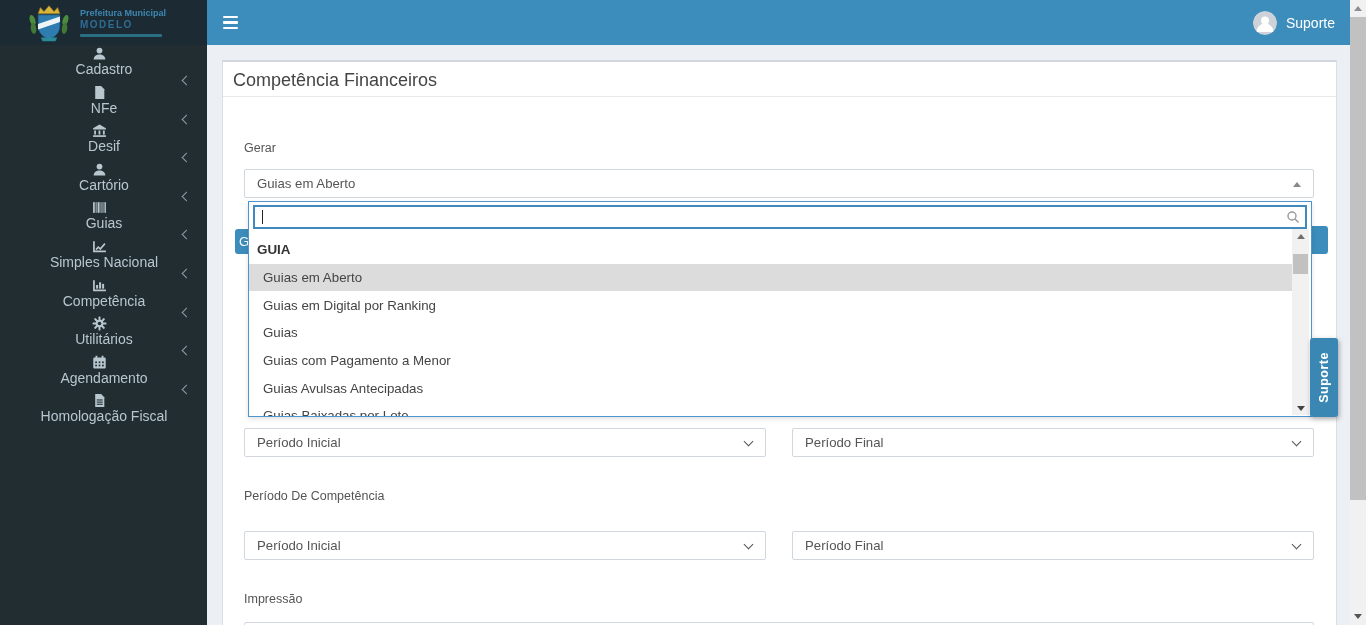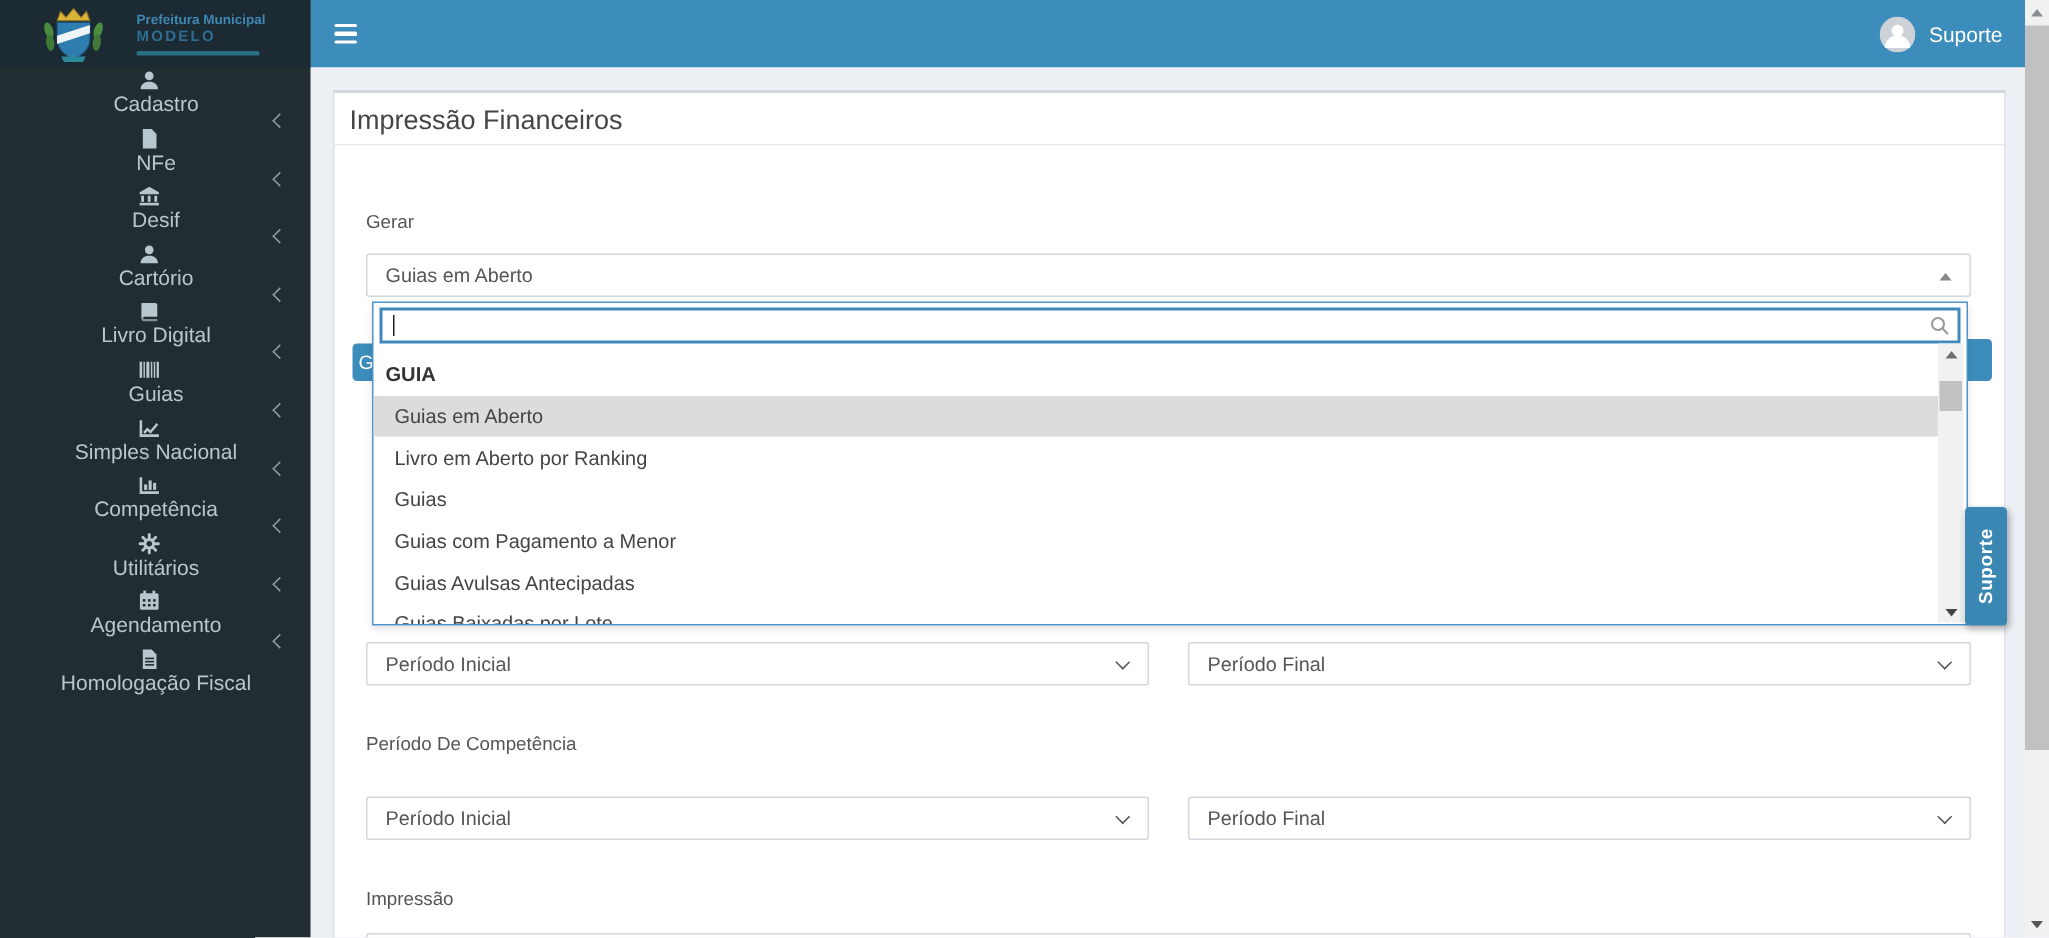--- a/index.html
+++ b/index.html
@@ -5,21 +5,21 @@
   * { box-sizing: border-box; margin: 0; padding: 0; }
   html,body { width: 1366px; height: 625px; }
   body {
     position: relative; overflow: hidden;
     font-family: "Liberation Sans", sans-serif;
     background: #ecf0f5;
   }
 
   
   .sidebar { position:absolute; left:0; top:0; width:207px; height:625px; background:#222d32; z-index:5; }
-  .logo { height:45px; background:#1b2a33; display:flex; align-items:center; padding-left:26px; gap:19px; cursor:pointer; }
+  .logo { height:45px; background:#1b2a33; display:flex; align-items:center; padding-left:26px; gap:8px; cursor:pointer; }
   .logo-text { line-height:1.2; }
   .logo-line1 { font-size:9px; font-weight:bold; color:#3f87b2; white-space:nowrap; }
   .logo-line2 { font-size:10px; font-weight:bold; color:#2e6d94; letter-spacing:1.5px; }
   .logo-tagline { margin-top:3px; width:82px; height:3px; background:#2e7f99; opacity:.8; border-radius:1px; }
   .menu { padding-top:1px; }
   .menu-item { height:38.6px; display:flex; align-items:center; padding:0 17px 0 18px; color:#b8c7ce; font-size:14px; cursor:pointer;flex-direction:column; }
   .mi-icon { width:15px; height:15px; margin-right:10px; display:inline-flex; flex:0 0 15px; }
   .mi-icon svg { width:15px; height:15px; fill:#b8c7ce; }
   .mi-label { white-space:nowrap; }
   .mi-chevron { margin-left:auto; width:7px; height:7px; border-left:1.6px solid #8f9da3; border-bottom:1.6px solid #8f9da3; transform:rotate(45deg); }
@@ -146,30 +146,20 @@
             <circle cx="7" cy="4.3" r="2.7"></circle>
             <path d="M1.6 12.6c0-3 2.4-4.6 5.4-4.6s5.4 1.6 5.4 4.6z"></path>
           </svg>
         </span>
     <span class="mi-label">Cartório</span>
     <span class="mi-chevron"></span>
   </div>
       <div class="menu-item">
     <span class="mi-icon">
           <svg viewBox="0 0 14 14">
-            <path d="M2.2 1.8h8.4a1.4 1.4 0 011.4 1.4v7.2H4.2a2 2 0 00-2 1.4z"></path>
-            <path d="M2.2 2v9.8a1.4 1.4 0 001.4 1.4h8.4v-1.4H4.2a.9.9 0 01-.9-.9" opacity=".65"></path>
-          </svg>
-        </span>
-    <span class="mi-label">Livro Digital</span>
-    <span class="mi-chevron"></span>
-  </div>
-      <div class="menu-item">
-    <span class="mi-icon">
-          <svg viewBox="0 0 14 14">
             <rect x="1" y="2" width="1.6" height="10"></rect>
             <rect x="3.4" y="2" width="0.9" height="10"></rect>
             <rect x="5.2" y="2" width="1.9" height="10"></rect>
             <rect x="8" y="2" width="0.9" height="10"></rect>
             <rect x="9.8" y="2" width="0.9" height="10"></rect>
             <rect x="11.6" y="2" width="1.4" height="10"></rect>
           </svg>
         </span>
     <span class="mi-label">Guias</span>
     <span class="mi-chevron"></span>
@@ -262,21 +252,21 @@
         <path d="M3.5 21a8.5 8.5 0 0117 0z" fill="#fff"></path>
       </svg>
     </span>
     <span class="user-name">Suporte</span>
   </div>
 </header>
 
 <div class="content">
   <div class="card">
     <div class="card-header">
-      <div class="card-title">Impressão Financeiros</div>
+      <div class="card-title">Competência Financeiros</div>
     </div>
 
     <div class="form-label" id="label-gerar">Gerar</div>
 
     <div class="sliver-btn" id="gerar-btn">
       <span>Gerar</span>
     </div>
     <div class="sliver-btn" id="right-btn"></div>
 
     <div class="sel" id="report-select">
@@ -294,21 +284,21 @@
               <line x1="9" y1="9" x2="12.6" y2="12.6"></line>
           </svg>
         </span>
       </div>
       <div class="dd-list" id="dd-list">
         <div class="dd-group">GUIA</div>
       <div class="dd-option highlighted">
     <span class="dd-option-label">Guias em Aberto</span>
   </div>
           <div class="dd-option">
-    <span class="dd-option-label">Livro em Aberto por Ranking</span>
+    <span class="dd-option-label">Guias em Digital por Ranking</span>
   </div>
           <div class="dd-option">
     <span class="dd-option-label">Guias</span>
   </div>
           <div class="dd-option">
     <span class="dd-option-label">Guias com Pagamento a Menor</span>
   </div>
           <div class="dd-option">
     <span class="dd-option-label">Guias Avulsas Antecipadas</span>
   </div>

